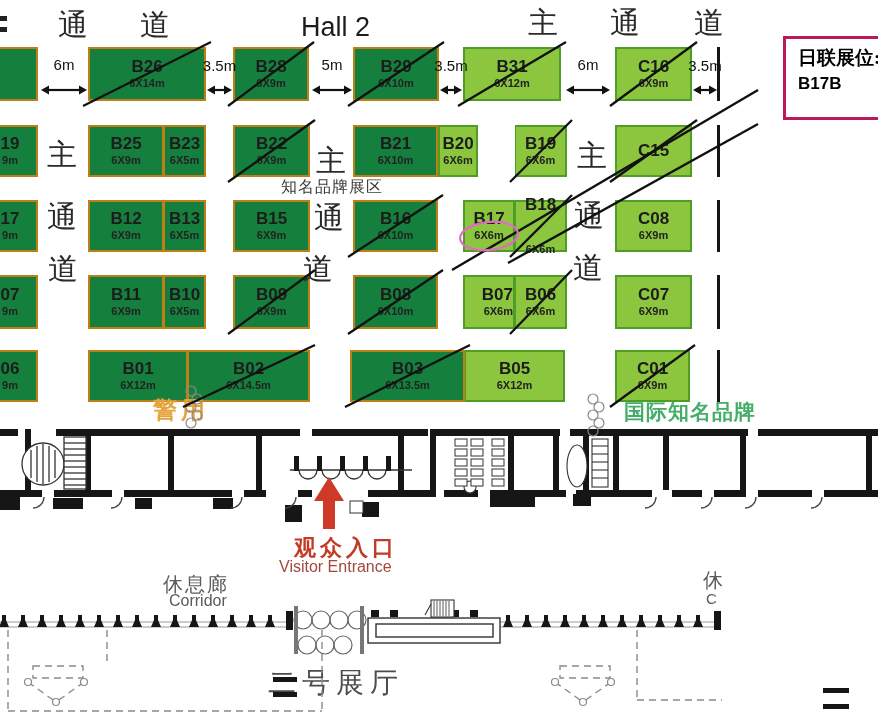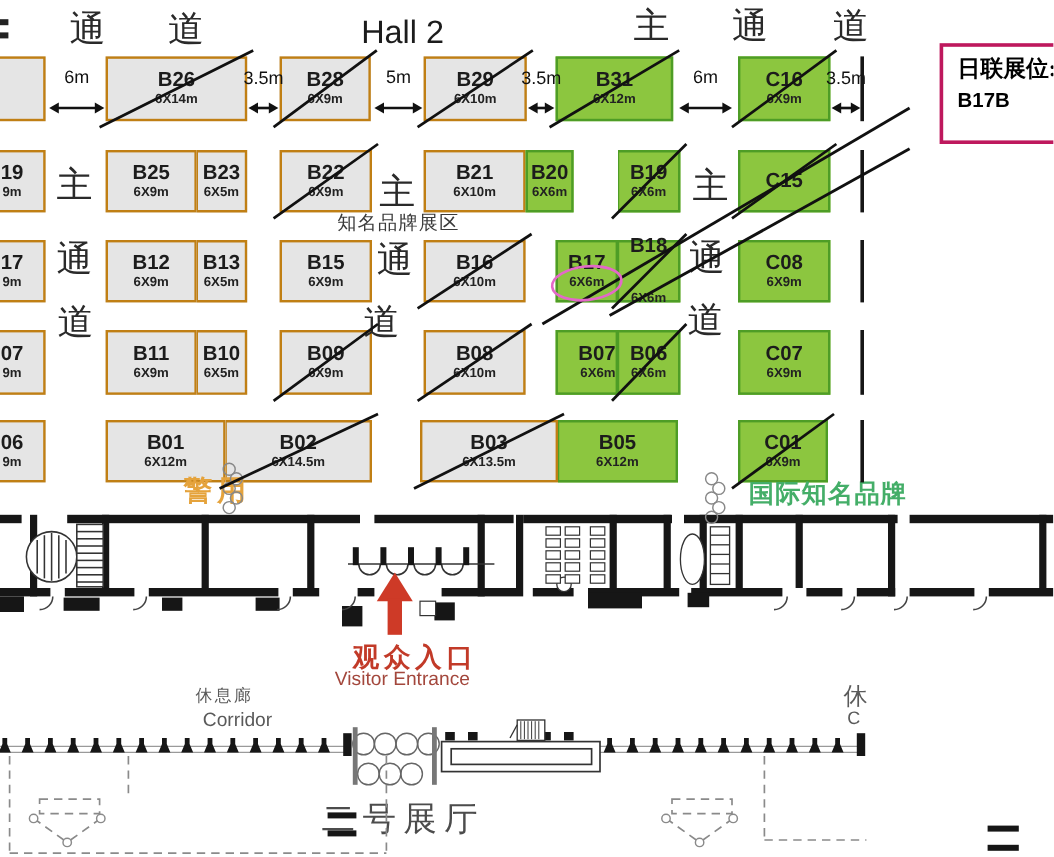--- a/index.html
+++ b/index.html
@@ -1,35 +1,35 @@
 <!DOCTYPE html>
 <html><head>
 <meta charset="utf-8">
 <style>
   html,body{margin:0;padding:0;background:#fff;}
   #stage{position:relative;width:878px;height:714px;background:#fff;overflow:hidden;
          font-family:"Liberation Sans",sans-serif;}
   .booth{position:absolute;box-sizing:border-box;border:2px solid;display:flex;
          flex-direction:column;align-items:center;justify-content:center;z-index:1;text-align:center;}
-  .booth.orange{background:#e5e5e5;border-color:#C07F14;}
+  .booth.orange{background:#15803d;border-color:#C07F14;}
   .booth.green{background:#8CC63F;border-color:#4E9D26;}
   .bid{font-size:17px;font-weight:bold;color:#1c1c1c;line-height:1.1;}
   .bsize{font-size:11px;font-weight:bold;color:#222;line-height:1.15;}
   .cjk{position:absolute;font-size:30px;color:#2a2a2a;z-index:2;line-height:1;white-space:nowrap;}
   .zone{position:absolute;z-index:2;line-height:1.1;white-space:nowrap;}
   .dist{position:absolute;font-size:15px;color:#111;z-index:3;line-height:1;text-align:center;width:44px;}
   #hall2{position:absolute;left:301px;top:12px;font-size:27px;color:#1c1c1c;z-index:2;}
   #callout{position:absolute;left:783px;top:36px;width:105px;height:84px;background:#fff;
            border:3px solid #be185d;z-index:6;box-sizing:border-box;padding:7px 2px 0 12px;}
   #callout .l1{font-family:"Liberation Serif",serif;font-weight:bold;font-size:19px;color:#000;line-height:1.3;}
   #callout .l2{font-weight:bold;font-size:17px;color:#000;line-height:1.5;}
   .redcn{position:absolute;left:294px;top:533px;font-size:22px;font-weight:bold;color:#C23A28;
          letter-spacing:4px;z-index:2;}
   .reden{position:absolute;left:279px;top:558px;font-size:16px;color:#A3473C;z-index:2;}
-  .corcn{position:absolute;left:163px;top:571px;font-size:14px;color:#5a5a5a;letter-spacing:2px;z-index:2;}
+  .corcn{position:absolute;left:163px;top:571px;font-size:20px;color:#5a5a5a;letter-spacing:2px;z-index:2;}
   .coren{position:absolute;left:169px;top:592px;font-size:16px;color:#5a5a5a;z-index:2;}
   .corcn2{position:absolute;left:703px;top:567px;font-size:20px;color:#5a5a5a;z-index:2;}
   .coren2{position:absolute;left:706px;top:590px;font-size:15px;color:#5a5a5a;z-index:2;}
   .hall2bottom{position:absolute;left:268px;top:664px;font-size:28px;color:#4c4c4c;
                letter-spacing:6px;z-index:2;}
   svg{pointer-events:none;}
 </style>
 </head>
 <body>
 

